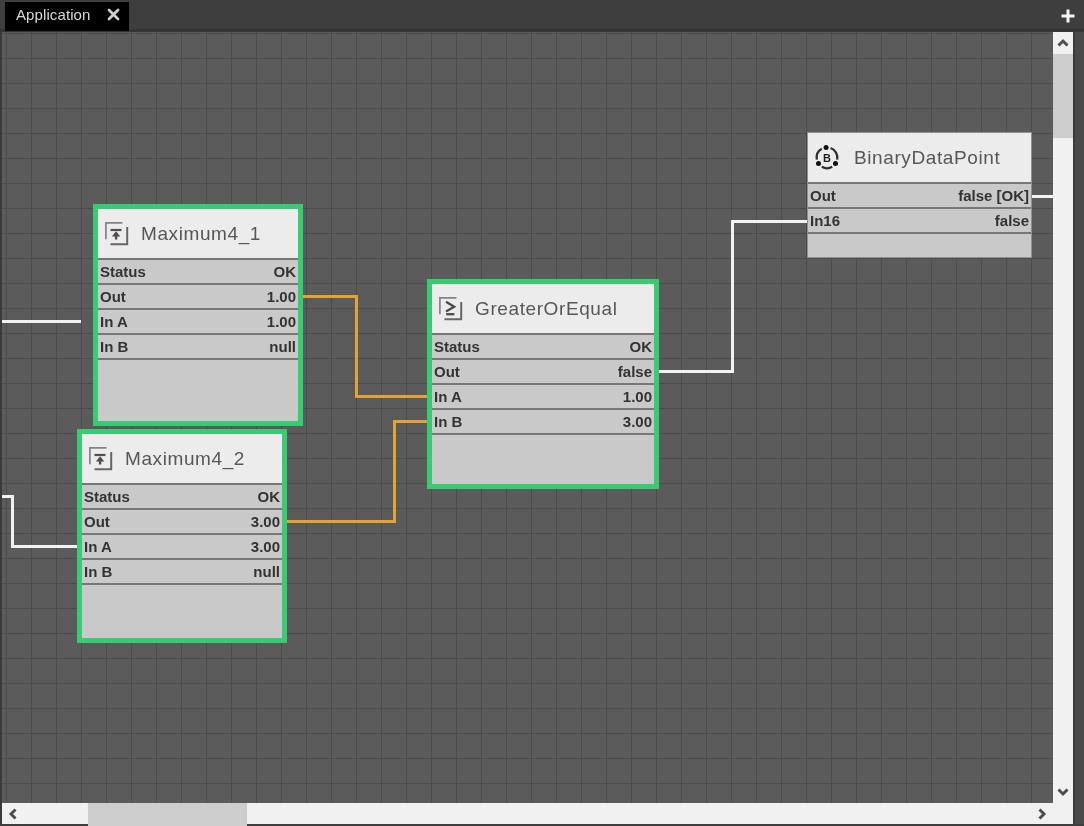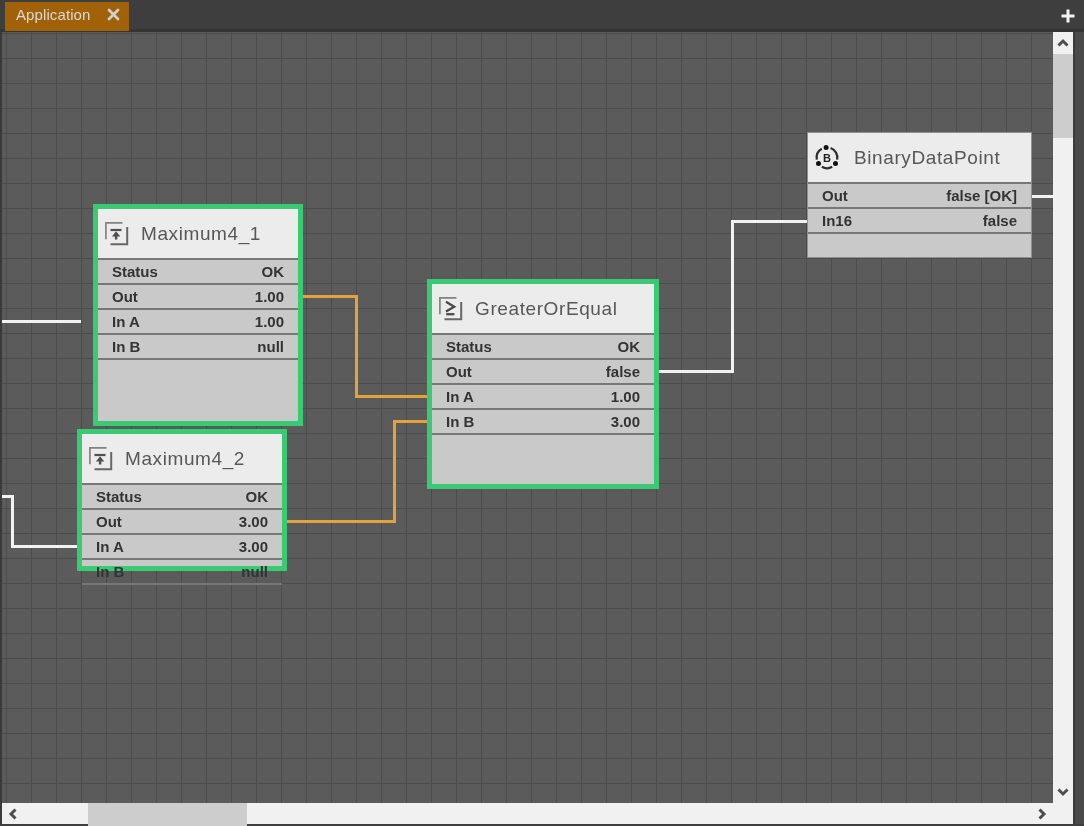--- a/index.html
+++ b/index.html
@@ -1,41 +1,41 @@
 <!DOCTYPE html>
 <html><head>
 <meta charset="utf-8">
 <style>
   html,body{margin:0;padding:0;}
   body{width:1084px;height:826px;position:relative;overflow:hidden;
        font-family:"Liberation Sans", sans-serif;background:#4a4a4a;}
   #tabbar{position:absolute;left:0;top:0;width:1084px;height:32px;background:#3e3e3e;}
   #tabline{position:absolute;left:0;top:29px;width:1084px;height:3px;background:#353535;z-index:1;}
-  #tab{position:absolute;z-index:2;left:5px;top:2px;width:124px;height:29px;background:#a16207;
+  #tab{position:absolute;z-index:2;left:5px;top:2px;width:124px;height:29px;background:#000000;
        color:#d9d9d9;font-size:15px;letter-spacing:.1px;display:flex;align-items:center;}
   #tab span{margin-left:11px;position:relative;top:-2.5px;}
   #tab svg{margin-left:17px;position:relative;top:-2.5px;}
   #plus{position:absolute;right:8px;top:8px;}
   #canvas{position:absolute;left:2px;top:32px;width:1051px;height:771px;
       background-color:#5b5b5b;
       background-image:linear-gradient(to right,#4c4c4c 1px,transparent 1px),
                        linear-gradient(to bottom,#4c4c4c 1px,transparent 1px);
       background-size:25px 25px;background-position:4px 1px;overflow:hidden;}
   .wire{position:absolute;}
   .w{background:#f2f2f2;}
   .o{background:#e3a33c;}
   .node{position:absolute;background:#c9c9c9;color:#333;}
   .sel{box-shadow:0 0 0 5px #39cb74;}
   .pln{box-shadow:0 0 0 1px #909090;}
   .hdr{height:49px;box-sizing:border-box;background:#ececec;display:flex;align-items:center;}
   .hdr svg{margin-left:7px;}
   .hdr .t{margin-left:12px;font-size:19px;letter-spacing:0.6px;color:#575757;}
   .row{height:25px;box-sizing:border-box;border-top:2px solid #777;
        display:flex;align-items:center;justify-content:space-between;
-       padding:0 14px;font-size:15px;font-weight:bold;}
+       padding:0 2px;font-size:15px;font-weight:bold;}
   .ftr{height:23px;box-sizing:border-box;border-top:2px solid #777;}
   
   #vsb{position:absolute;left:1053px;top:32px;width:20px;height:792px;background:#f1f1f1;}
   #vthumb{position:absolute;left:0;top:22px;width:20px;height:84px;background:#cdcdcd;}
   #hsb{position:absolute;left:2px;top:803px;width:1051px;height:21px;background:#f1f1f1;}
   #hthumb{position:absolute;left:88px;top:803px;width:159px;height:23px;background:#cdcdcd;z-index:5;}
   .arr{position:absolute;}
   #rstrip{position:absolute;left:1073px;top:32px;width:11px;height:794px;background:#4a4a4a;border-left:2px solid #3c3c3c;box-sizing:border-box;}
   #bstrip{position:absolute;left:0;top:824px;width:1084px;height:2px;background:#3e3e3e;}
   #lstrip{position:absolute;left:0;top:32px;width:2px;height:792px;background:#3a3a3a;}
@@ -86,21 +86,21 @@
         <span>In A</span>
         <span>1.00</span>
       </div>
     <div class="row">
         <span>In B</span>
         <span>null</span>
       </div>
     <div class="ftr"></div>
   </div>
 
-  <div class="node sel" style="left:80px;top:402px;width:200px;height:132px">
+  <div class="node sel" style="left:80px;top:402px;width:200px;height:204px">
     <div class="hdr">
       <svg width="24" height="24" viewBox="0 0 24 24">
         <path d="M0.9 17.2 V0.9 H17.5" fill="none" stroke="#828282" stroke-width="1.7"></path>
         <path d="M22.2 5.1 V22.3 H5.5" fill="none" stroke="#666" stroke-width="2"></path>
         <path d="M5.5 8 H16.5" stroke="#4f4f4f" stroke-width="2.2" fill="none"></path>
         <path d="M11.1 9.3 L6.9 14.5 H9.9 V17.4 H12.3 V14.5 H15.3 Z" fill="#4f4f4f"></path>
       </svg>
       <span class="t">Maximum4_2</span>
     </div>
     <div class="row">

